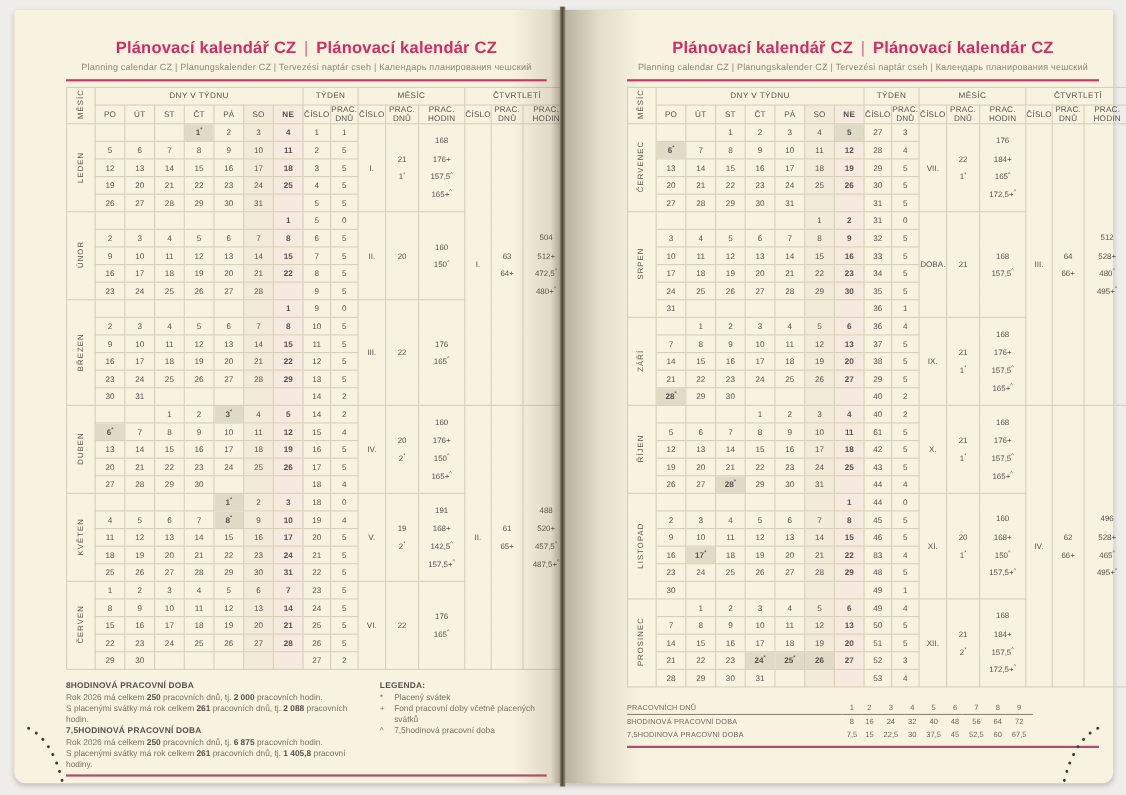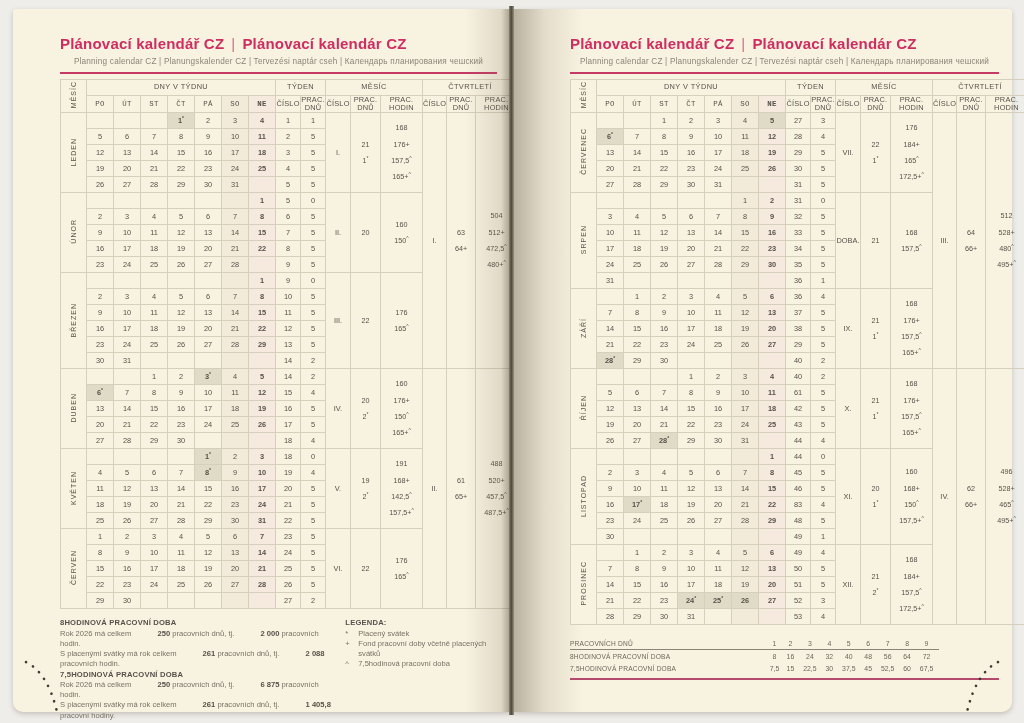--- a/index.html
+++ b/index.html
@@ -8,45 +8,45 @@
   .page.left{left:13px;width:498px;border-radius:3px 0 0 10px;}
   .page.right{left:513px;width:499px;border-radius:0 3px 10px 0;}
   .page.left::after{content:"";position:absolute;top:0;right:0;width:46px;height:100%;
      background:linear-gradient(to right,rgba(120,105,80,0) 0%,rgba(120,105,80,.18) 78%,rgba(60,50,35,.45) 100%);pointer-events:none;}
   .page.right::before{content:"";position:absolute;top:0;left:0;width:70px;height:100%;
      background:linear-gradient(to right,rgba(95,85,65,.42) 0%,rgba(120,108,85,.16) 45%,rgba(120,108,85,0) 100%);pointer-events:none;}
   .gutter{position:absolute;top:6px;left:509px;width:5px;height:709px;background:linear-gradient(to right,#8d836e,#4d463a 45%,#9a917c);}
   .content{position:relative;height:100%;box-sizing:border-box;}
   .page.left .content{padding:26px 14px 0 47px;}
   .page.right .content{padding:26px 13px 0 57px;}
-  .title{margin:0;font-size:15px;font-weight:bold;color:#cf2d60;letter-spacing:.2px;}
+  .title{margin:0;text-align:center;font-size:15px;font-weight:bold;color:#cf2d60;letter-spacing:.2px;}
   .title .sep{margin:0 7px;font-weight:normal;color:#d96a8d;}
   .subtitle{margin-top:5px;text-align:center;font-size:8.2px;color:#8c8577;letter-spacing:.2px;}
   .rule{margin-top:6px;height:2px;background:#c53a64;}
   .cal{margin-top:5px;}
   table.cal-t{border-collapse:collapse;width:100%;table-layout:fixed;border:1px solid #c7bfa9;}
   table.cal-t td{border:1px solid #d6cfbb;text-align:center;vertical-align:middle;padding:0;
      font-size:7.4px;color:#57524a;height:15px;line-height:1.1;overflow:hidden;}
   td.h1{height:20px;font-size:6.6px;color:#6e675c;letter-spacing:.4px;}
   td.h2{height:21px;font-size:6.1px;color:#6e675c;letter-spacing:.2px;line-height:1.25;}
-  td.dayh{font-size:7px;font-family:Liberation Mono, monospace;}
+  td.dayh{font-size:7px;}
   td.so{background:#f2ebda;}
   td.ne{background:#f6e9de;}
   td.hol{background:#e0dbc7;}
   .red{color:#c32452;font-weight:bold;}
   td.mname{background:#f8f2e1;}
   .vert{writing-mode:vertical-rl;transform:rotate(180deg);font-size:7px;letter-spacing:1px;color:#5a544b;display:inline-block;}
   sup{font-size:5px;vertical-align:super;line-height:0;}
   .stack div{line-height:2.25;font-size:7.2px;}
   td.wk{font-size:7.2px;}
   .footer-wrap{margin-top:9px;display:flex;font-size:7.6px;color:#797265;line-height:1.35;}
   .fcol{flex:0 0 63%;}
   .lcol{flex:1;padding-left:10px;}
   .ftitle{font-weight:bold;color:#56514a;font-size:7.6px;letter-spacing:.2px;}
-  .footer-wrap b{color:#56514a;margin-left:24px;}
+  .footer-wrap b{color:#56514a;}
   .leg-item{display:flex;}
   .leg-sym{width:13px;flex:none;}
   .bottom-rule{height:2px;background:#b44a6b;margin-top:4px;}
   .page.left .bottom-rule{width:100%;}
   .rft{width:86%;border-collapse:collapse;font-size:6.9px;color:#6e675c;margin-top:12px;}
   .rft td{padding:2.5px 0;text-align:center;}
   .rft td.lbl{text-align:left;font-size:6.6px;letter-spacing:.2px;white-space:nowrap;}
   .rft tr.first td{border-bottom:1px solid #8c8577;}
   .perf{position:absolute;top:0;left:0;pointer-events:none;}
 </style>

